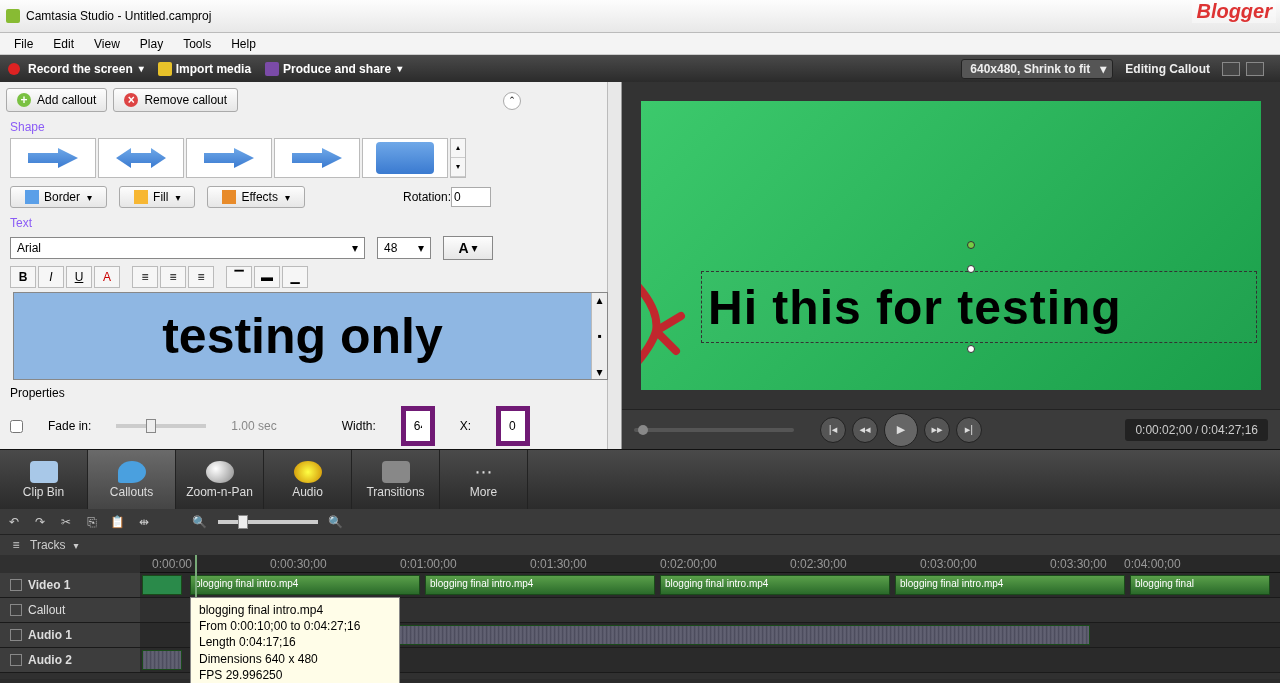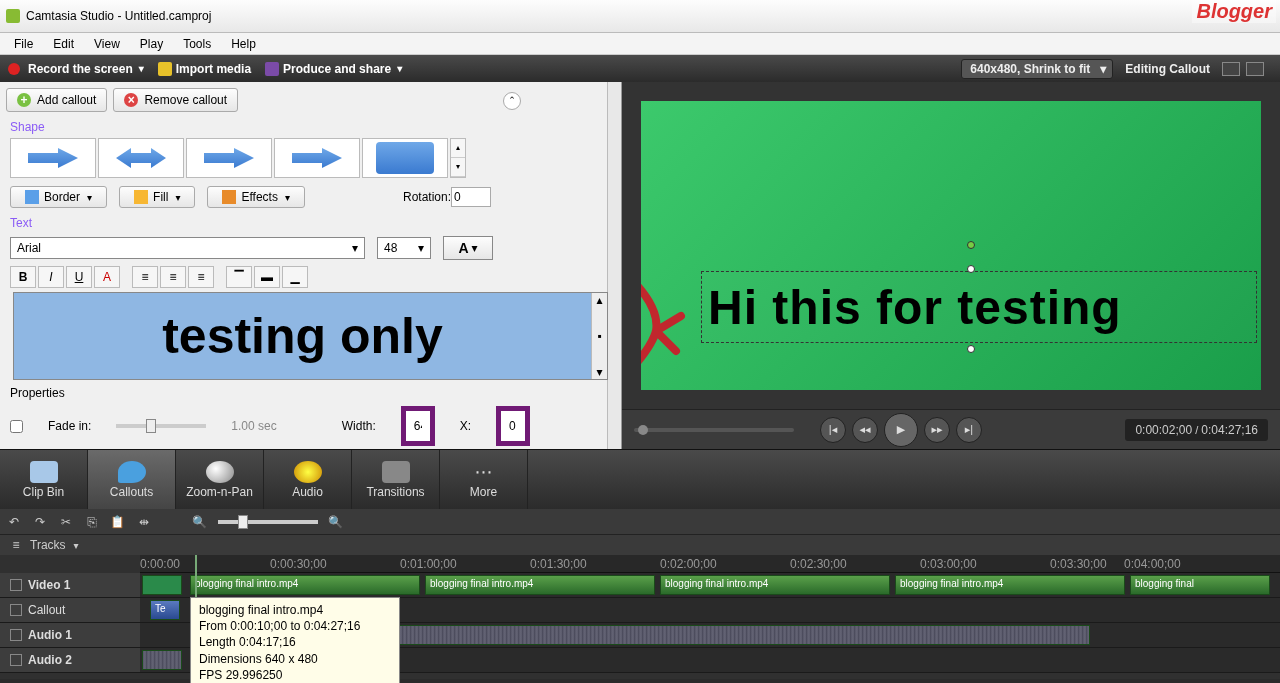--- a/index.html
+++ b/index.html
@@ -324,21 +324,21 @@
     <span class="tl-ico">🔍</span>
   </div>
   <div class="tl-tracks-hdr">
     <span class="tl-ico">≡</span>
     <span>Tracks</span>
     <span class="caret">▾</span>
   </div>
   <div style="position:relative">
     <div class="playhead"></div>
     <div class="ruler">
-      <span style="left:0">0:00:00</span>
+      <span style="left:12px">0:00:00</span>
       <span style="left:130px">0:00:30;00</span>
       <span style="left:260px">0:01:00;00</span>
       <span style="left:390px">0:01:30;00</span>
       <span style="left:520px">0:02:00;00</span>
       <span style="left:650px">0:02:30;00</span>
       <span style="left:780px">0:03:00;00</span>
       <span style="left:910px">0:03:30;00</span>
       <span style="left:984px">0:04:00;00</span>
     </div>
     <div class="track">
@@ -353,23 +353,20 @@
         <div class="clip" style="left:520px;width:230px">blogging final intro.mp4</div>
         <div class="clip" style="left:755px;width:230px">blogging final intro.mp4</div>
         <div class="clip" style="left:990px;width:140px">blogging final</div>
       </div>
     </div>
     <div class="track">
       <div class="track-label">
           <span class="eye"></span>
           <span>Callout</span>
         </div>
-      <div class="track-content">
-          <div class="clip call" style="left:10px;width:30px">Te</div>
-        </div>
     </div>
     <div class="track">
       <div class="track-label">
           <span class="eye"></span>
           <b>Audio 1</b>
         </div>
       <div class="track-content">
           <div class="clip aud" style="left:50px;width:900px"></div>
         </div>
     </div>

